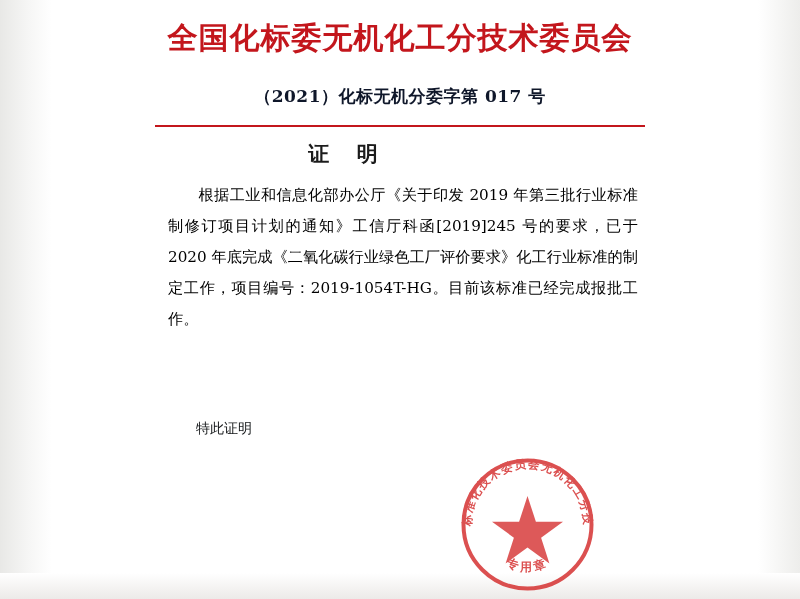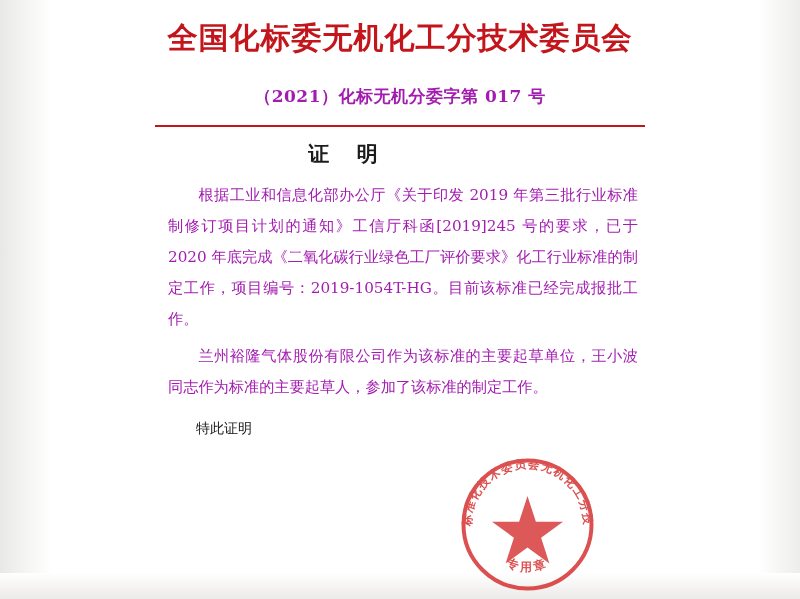--- a/index.html
+++ b/index.html
@@ -55,21 +55,21 @@
     font-size: 30px;
     letter-spacing: 1px;
     white-space: nowrap;
   }
   .doc-number {
     position: absolute;
     top: 85px;
     left: 0;
     width: 800px;
     text-align: center;
-    color: #a21caf;
+    color: #0f172a;
     font-size: 17px;
     font-weight: bold;
     letter-spacing: 0.5px;
     white-space: nowrap;
   }
   .red-rule {
     position: absolute;
     top: 125px;
     left: 155px;
     width: 490px;
@@ -85,21 +85,21 @@
     font-size: 21px;
     font-weight: bold;
     color: #1b1b1b;
     letter-spacing: 10px;
   }
   .body-block {
     position: absolute;
     top: 180px;
     left: 168px;
     width: 470px;
-    color: #a21caf;
+    color: #000000;
     font-size: 15.2px;
     line-height: 31px;
     text-align: justify;
   }
   .para {
     margin: 0 0 6px 0;
     text-indent: 2em;
   }
   .para.tight {
     margin-bottom: 0;
@@ -153,21 +153,20 @@
   <div class="doc-title">全国化标委无机化工分技术委员会</div>
 
   <div class="doc-number">（2021）化标无机分委字第 017 号</div>
 
   <div class="red-rule"></div>
 
   <div class="cert-heading">证 明</div>
 
   <div class="body-block">
     <p class="para">根据工业和信息化部办公厅《关于印发 2019 年第三批行业标准制修订项目计划的通知》工信厅科函[2019]245 号的要求，已于 2020 年底完成《二氧化碳行业绿色工厂评价要求》化工行业标准的制定工作，项目编号：2019-1054T-HG。目前该标准已经完成报批工作。</p>
-    <p class="para tight">兰州裕隆气体股份有限公司作为该标准的主要起草单位，王小波同志作为标准的主要起草人，参加了该标准的制定工作。</p>
   </div>
 
   <div class="closing">特此证明</div>
 
 
   <div class="seal">
     <svg width="145" height="145" viewBox="0 0 145 145" xmlns="http://www.w3.org/2000/svg">
       <defs>
         <path id="sealArcTop" d="M 16,72.5 A 56.5,56.5 0 0 1 129,72.5" fill="none"></path>
         <path id="sealArcBottom" d="M 26,72.5 A 46.5,46.5 0 0 0 119,72.5" fill="none"></path>

